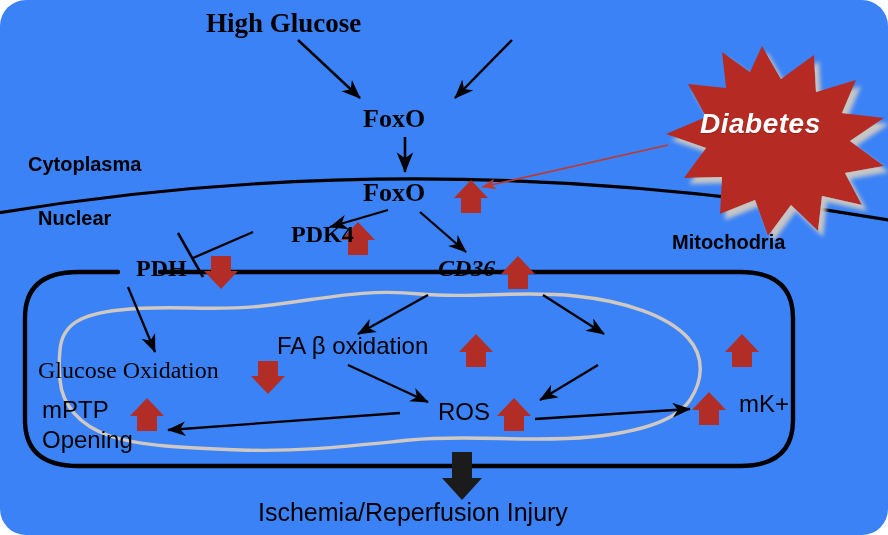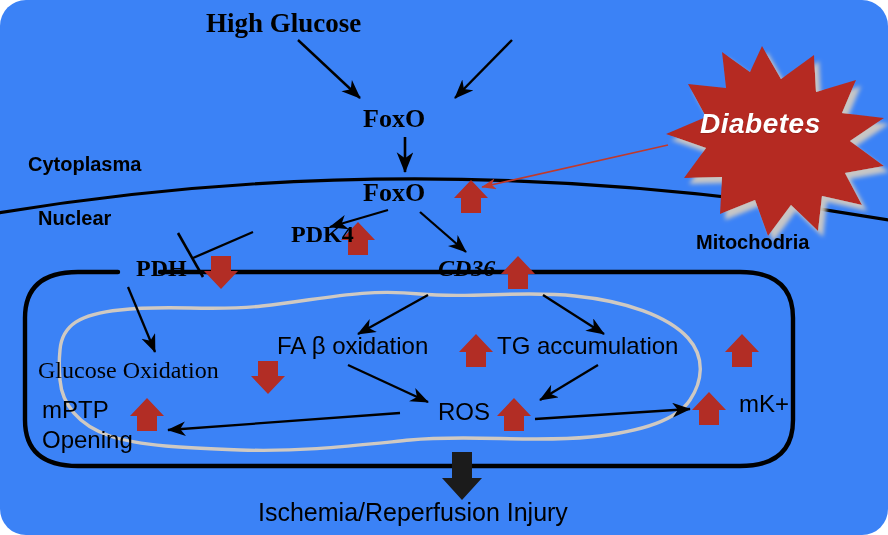--- a/index.html
+++ b/index.html
@@ -160,39 +160,38 @@
     </g>
   </svg>
 
   <div class="lbl serif-bold" style="left:206px; top:10px; font-size:27px;">High Glucose</div>
 
 
   <div class="lbl sans-bold" style="left:28px; top:118px; font-size:20px;margin-top:36px;">Cytoplasma</div>
 
   <div class="lbl sans-bold" style="left:38px; top:208px; font-size:20px;">Nuclear</div>
 
-  <div class="lbl sans-bold" style="left:672px; top:232px; font-size:20px;margin-left:24px;">Mitochodria</div>
+  <div class="lbl sans-bold" style="left:672px; top:232px; font-size:20px;">Mitochodria</div>
 
   <div class="star-text" style="left:700px; top:108px;">Diabetes</div>
 
   <div class="lbl serif-bold" style="left:363px; top:106px; font-size:26px;">FoxO</div>
 
   <div class="lbl serif-bold" style="left:363px; top:180px; font-size:26px;">FoxO</div>
 
   <div class="lbl serif-bold" style="left:258px; top:222px; font-size:24px;margin-left:33px;">PDK4</div>
 
   <div class="lbl serif-bold" style="left:136px; top:256px; font-size:24px;">PDH</div>
 
   <div class="lbl serif-bold" style="left:438px; top:256px; font-size:24px;font-style:italic;">CD36</div>
 
   <div class="lbl serif-reg" style="left:38px; top:358px; font-size:24px;">Glucose Oxidation</div>
 
   <div class="lbl sans-reg" style="left:277px; top:334px; font-size:24px;">FA β oxidation</div>
 
-  <div class="lbl sans-reg" style="left:497px; top:334px; font-size:24px;">TG accumulation</div>
 
   <div class="lbl sans-reg" style="left:42px; top:398px; font-size:24px;">mPTP</div>
 
   <div class="lbl sans-reg" style="left:42px; top:428px; font-size:24px;text-align:center;">Opening</div>
 
   <div class="lbl sans-reg" style="left:438px; top:400px; font-size:24px;">ROS</div>
 
   <div class="lbl sans-reg" style="left:731px; top:392px; font-size:24px;margin-left:8px;">mK+</div>
 
   <div class="lbl sans-reg" style="left:258px; top:500px; font-size:25px;text-align:right;">Ischemia/Reperfusion Injury</div>

